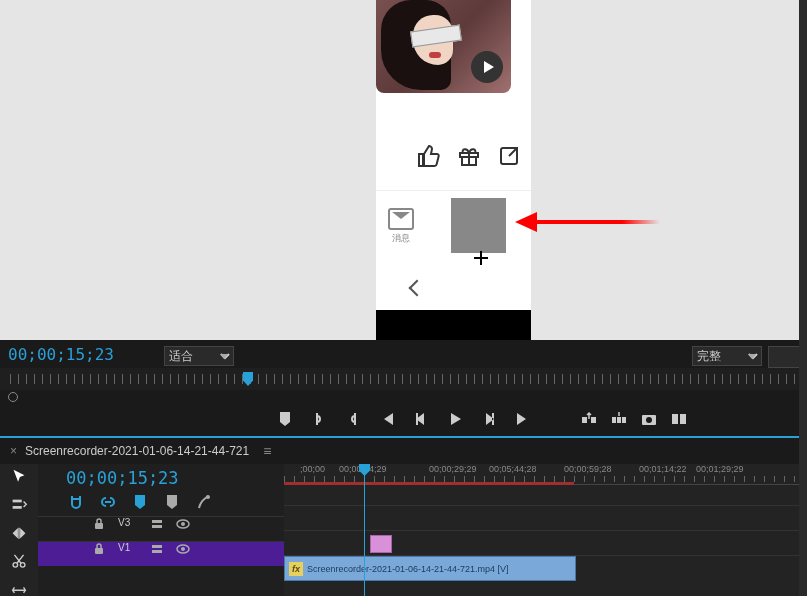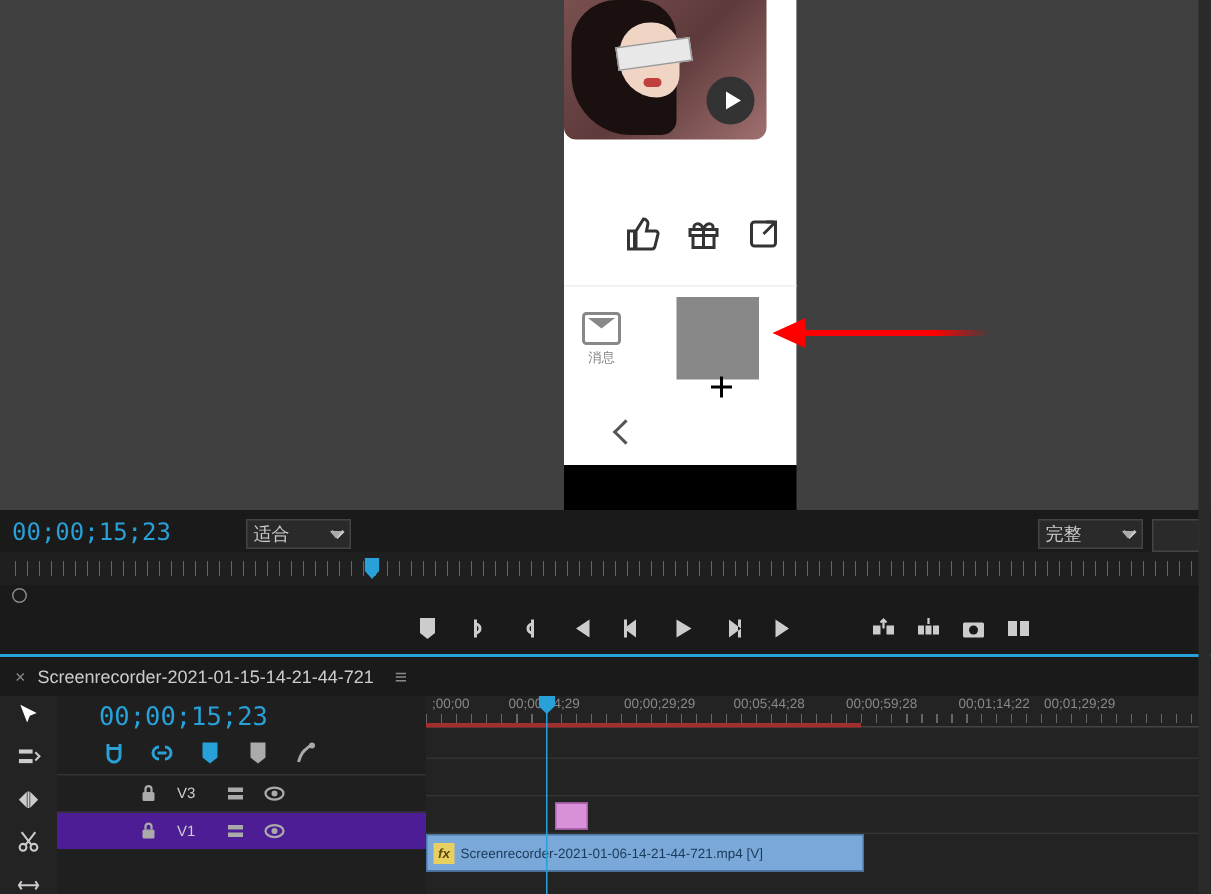--- a/index.html
+++ b/index.html
@@ -1,16 +1,16 @@
 <!DOCTYPE html>
 <html><head>
 <meta charset="utf-8">
 <style>
   html,body{margin:0;padding:0;width:807px;height:596px;background:#1a1a1a;font-family:"Segoe UI",Arial,sans-serif;font-size:12px;color:#ccc;overflow:hidden;}
-  .program-area{position:absolute;left:0;top:0;width:807px;height:340px;background:#404040;}
+  .program-area{position:absolute;left:0;top:0;width:807px;height:340px;background:#e5e5e5;}
   .monitor{position:absolute;left:376px;top:0;width:155px;height:340px;background:#000;}
   .phone-screen{position:absolute;left:0;top:0;width:155px;height:310px;background:#fff;}
   .video-thumb{position:absolute;left:0;top:0;width:135px;height:93px;background:linear-gradient(135deg,#7a5050 0%,#5e3a3a 50%,#a07070 100%);border-radius:0 0 8px 8px;}
   .woman{position:absolute;left:5px;top:-20px;width:90px;height:113px;}
   .hair{position:absolute;left:0;top:20px;width:70px;height:90px;background:#1a1010;border-radius:30px 25px 10px 40px;}
   .face{position:absolute;left:32px;top:35px;width:40px;height:50px;background:#f0d5c5;border-radius:20px 18px 15px 25px;}
   .eye-bar{position:absolute;left:30px;top:48px;width:48px;height:14px;background:#e8e8e8;border:1px solid #999;transform:rotate(-8deg);}
   .lips{position:absolute;left:48px;top:72px;width:12px;height:6px;background:#c04040;border-radius:3px;}
   .play-circle{position:absolute;right:8px;bottom:10px;width:32px;height:32px;background:#333;border-radius:50%;display:flex;align-items:center;justify-content:center;}
   .play-circle::after{content:"";border-left:10px solid #fff;border-top:6px solid transparent;border-bottom:6px solid transparent;margin-left:3px;}
@@ -51,21 +51,21 @@
   .tab-menu{color:#888;font-size:14px;cursor:pointer;margin-left:6px;}
   .tl-body{display:flex;height:134px;}
   .tools-col{width:38px;background:#232323;display:flex;flex-direction:column;align-items:center;padding-top:4px;gap:12px;}
   .tool-btn{width:18px;height:18px;fill:#ccc;cursor:pointer;}
   .tool-btn.sel{fill:#fff;}
   .head-col{width:246px;background:#1f1f1f;}
   .tl-tc{font-size:17px;color:#28a0d8;font-family:monospace;padding:4px 0 2px 28px;}
   .head-btns{display:flex;gap:16px;padding:4px 0 6px 30px;}
   .hb{width:16px;height:16px;fill:#28a0d8;cursor:pointer;}
   .hb.gray{fill:#aaa;}
-  .track-head{height:24px;display:flex;align-items:center;gap:12px;padding-left:54px;border-top:1px solid #333;}
+  .track-head{height:24px;display:flex;align-items:flex-start;gap:12px;padding-left:54px;border-top:1px solid #333;}
   .track-head.active{background:#4c1d95;}
   .th-ico{width:14px;height:14px;fill:#aaa;cursor:pointer;}
   .track-label{font-size:10px;color:#ccc;width:20px;}
   .tracks-col{flex:1;background:#232323;position:relative;}
   .tl-ruler{height:20px;position:relative;border-bottom:1px solid #444;}
   .tl-ruler-ticks{position:absolute;left:0;top:12px;width:100%;height:6px;background:repeating-linear-gradient(to right,#666 0,#666 1px,transparent 1px,transparent 10px);}
   .tl-ruler-labels{position:absolute;left:0;top:0;width:100%;height:12px;font-size:9px;color:#888;}
   .tl-ruler-labels span{position:absolute;top:0;}
   .red-strip{position:absolute;left:0;top:18px;width:290px;height:3px;background:#a03030;}
   .playhead{position:absolute;left:80px;top:0;width:1px;height:200px;background:#28a0d8;}
@@ -185,21 +185,21 @@
     <svg class="t-icon" viewBox="0 0 16 16">
         <rect x="1" y="3" width="6" height="10"></rect>
         <rect x="9" y="3" width="6" height="10"></rect>
       </svg>
   </div>
 </div>
 
 <div class="timeline-panel">
   <div class="tab-bar">
     <span class="tab-close">×</span>
-    <span class="tab-title">Screenrecorder-2021-01-15-14-21-44-721</span>
+    <span class="tab-title">Screenrecorder-2021-01-06-14-21-44-721</span>
     <span class="tab-menu">≡</span>
   </div>
   <div class="tl-body">
     <div class="tools-col">
       <svg class="tool-btn sel" viewBox="0 0 18 18">
           <path d="M3 2l12 6-5 2-2 5z"></path>
         </svg>
       <svg class="tool-btn" viewBox="0 0 18 18">
           <rect x="2" y="4" width="10" height="3"></rect>
           <rect x="2" y="11" width="10" height="3"></rect>
@@ -264,23 +264,23 @@
           </svg>
         <svg class="th-ico" viewBox="0 0 14 14">
             <ellipse cx="7" cy="7" rx="6" ry="4" fill="none" stroke="#aaa" stroke-width="1.5"></ellipse>
             <circle cx="7" cy="7" r="2"></circle>
           </svg>
       </div>
     </div>
     <div class="tracks-col">
       <div class="tl-ruler">
         <div class="tl-ruler-labels">
-          <span style="left:4px">;00;00</span>
+          <span style="left:16px">;00;00</span>
           <span style="left:55px">00;00;14;29</span>
-          <span style="left:132px">00;00;29;29</span>
+          <span style="left:145px">00;00;29;29</span>
           <span style="left:205px">00;05;44;28</span>
           <span style="left:280px">00;00;59;28</span>
           <span style="left:355px">00;01;14;22</span>
           <span style="left:412px">00;01;29;29</span>
         </div>
         <div class="tl-ruler-ticks"></div>
         <div class="red-strip"></div>
       </div>
       <div style="height:20px"></div>
       <div class="track-row"></div>

